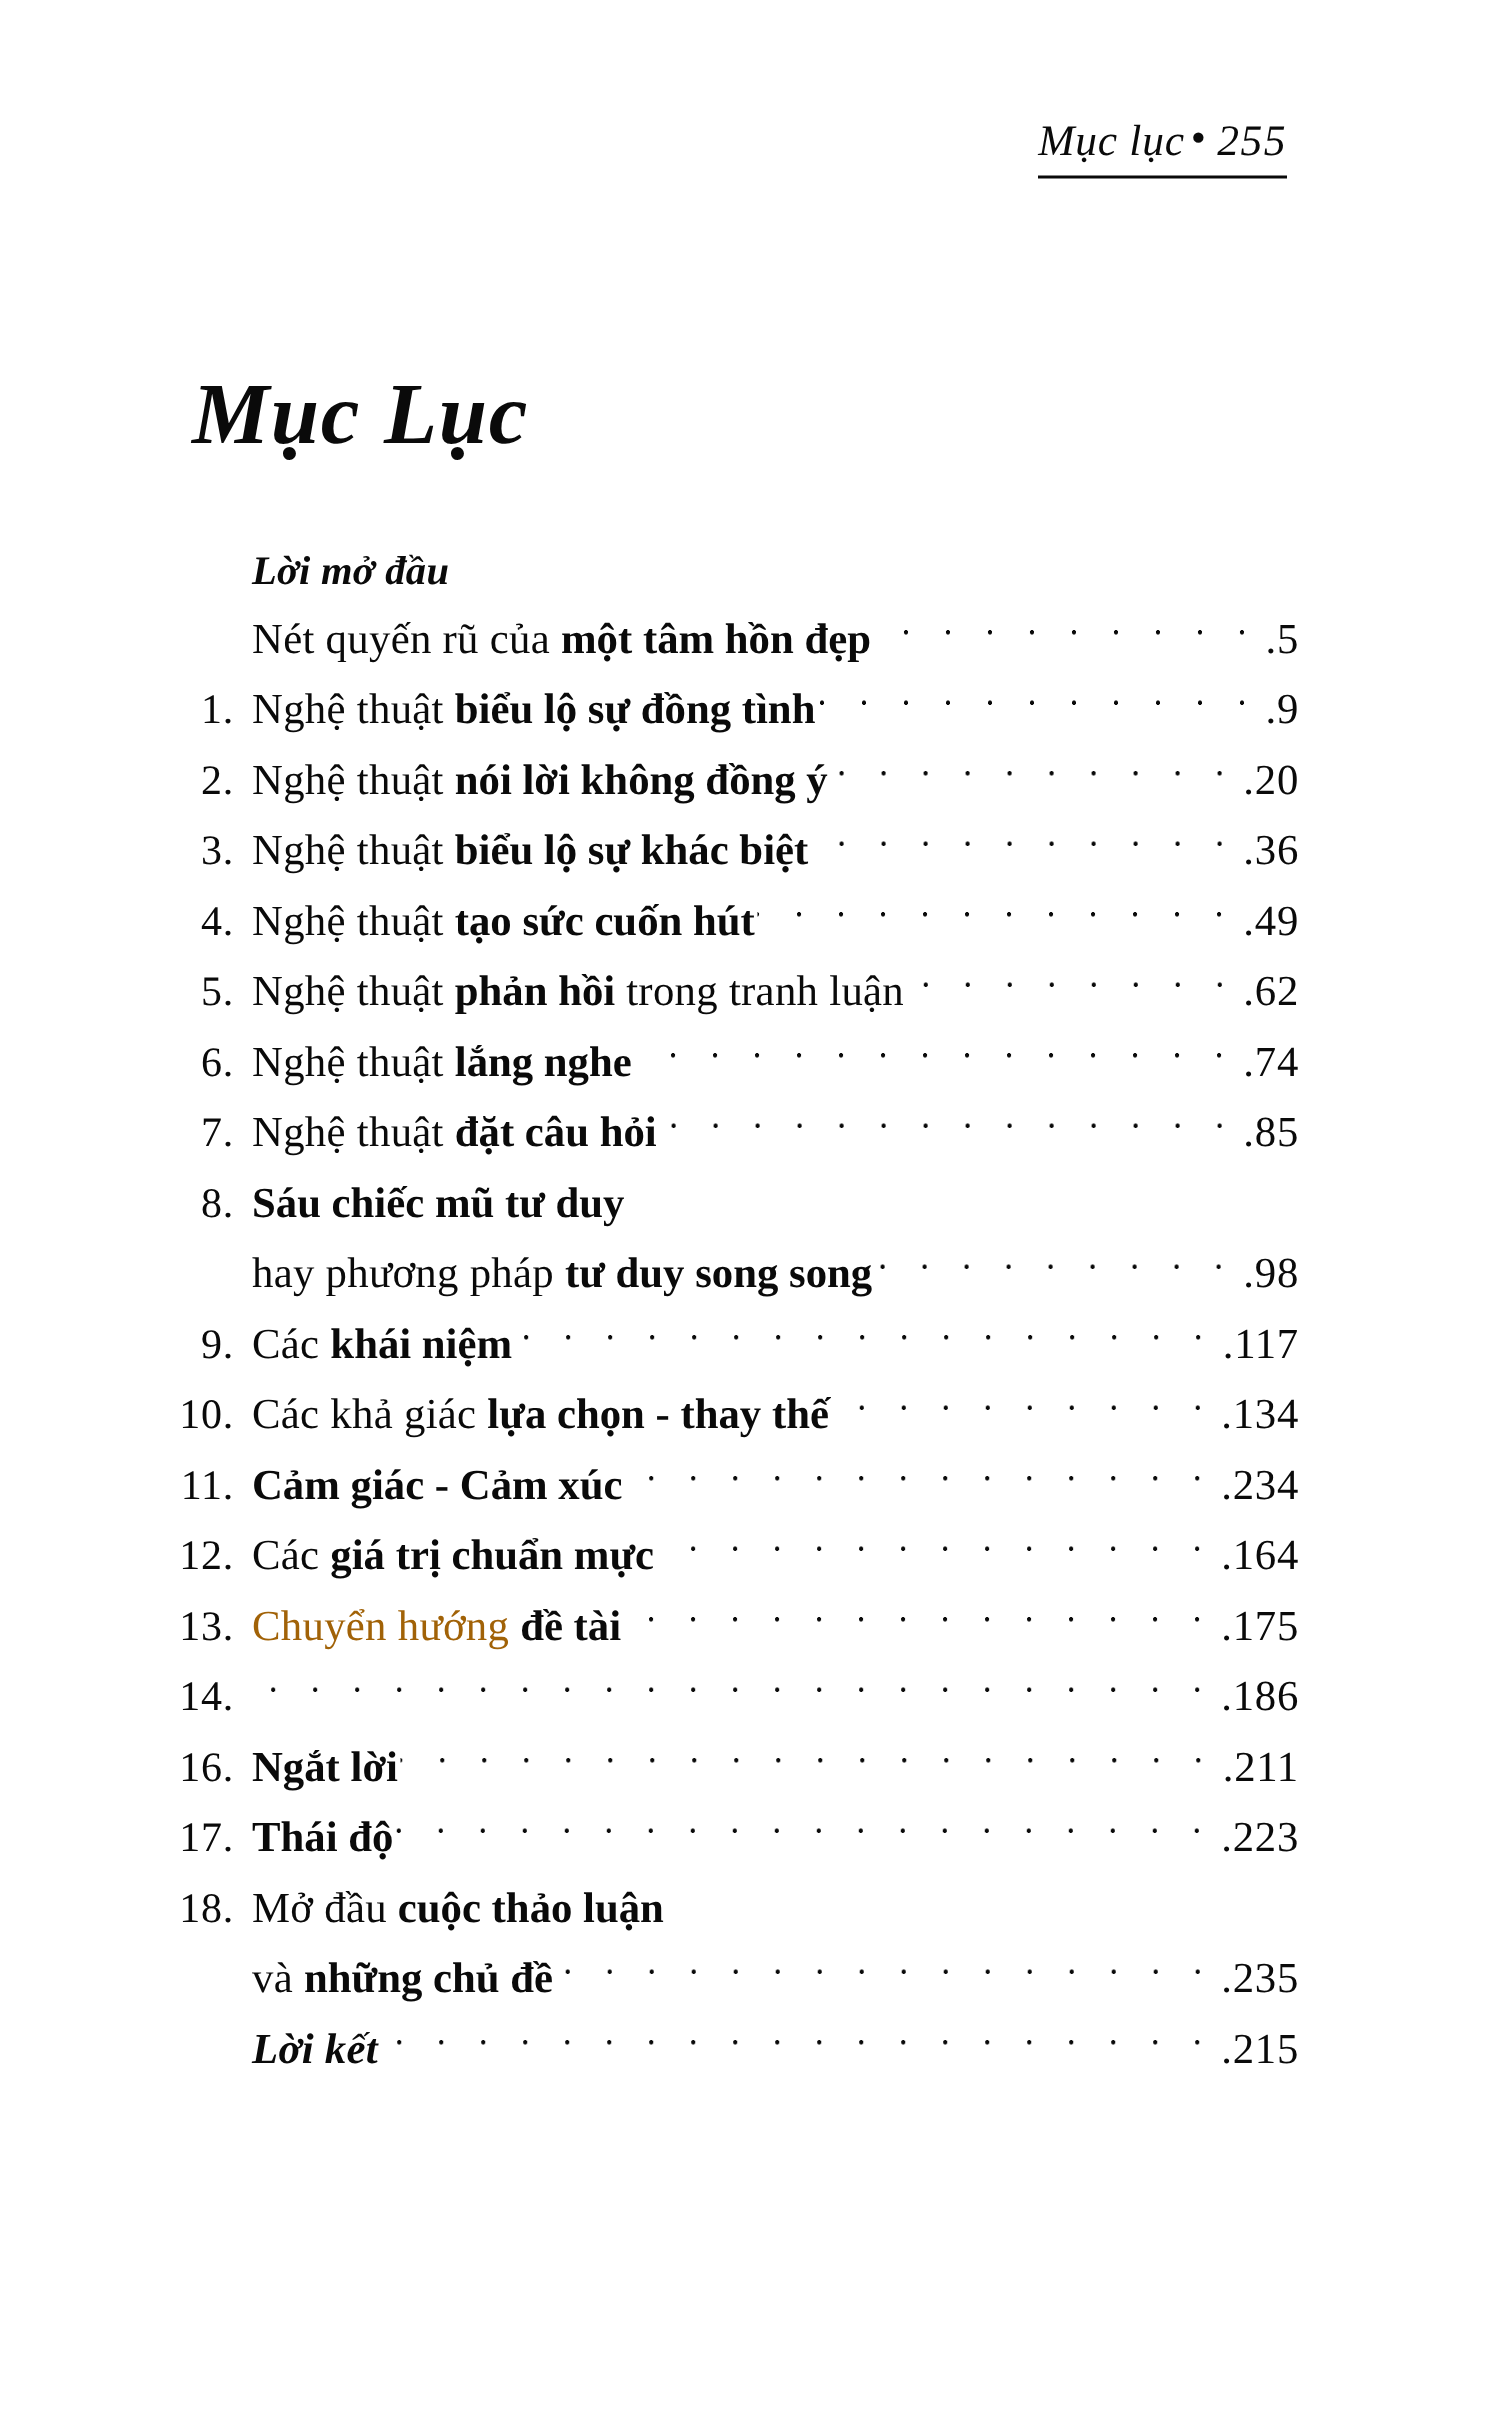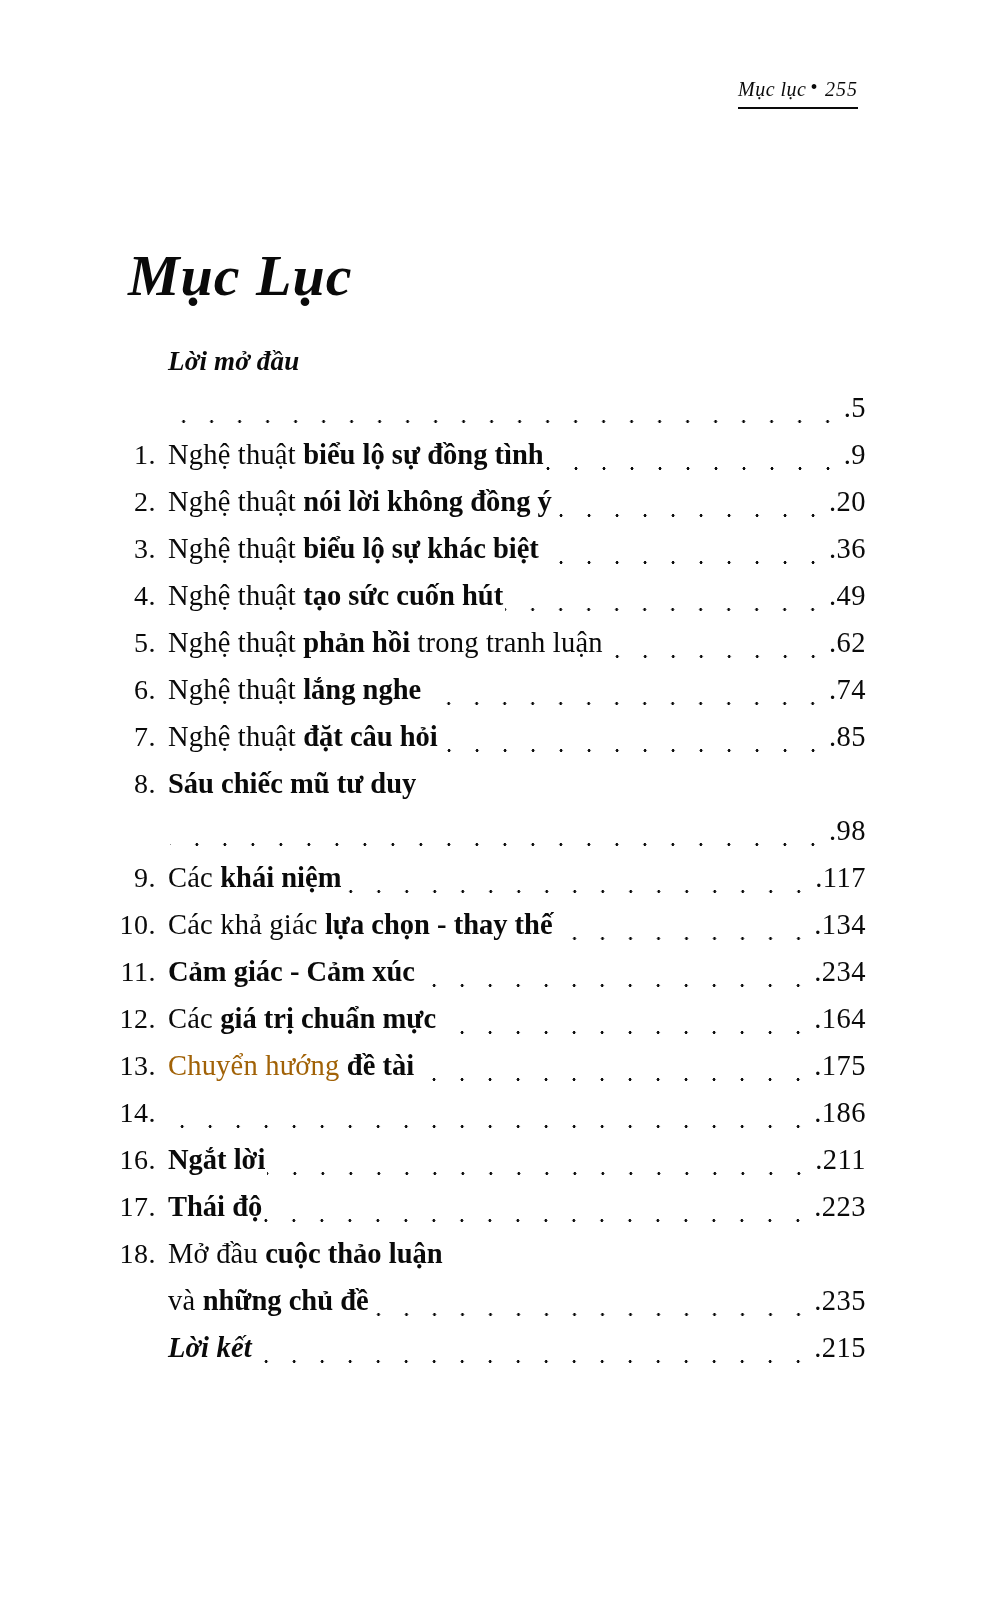--- a/index.html
+++ b/index.html
@@ -19,21 +19,21 @@
   
   .running-head {
     position: absolute;
     top: 78px;
     right: 142px;
     text-align: right;
   }
   .running-head-inner {
     display: inline-block;
     font-style: italic;
-    font-size: 20px;
+    font-size: 29px;
     letter-spacing: 0.5px;
     white-space: nowrap;
     padding-bottom: 6px;
     border-bottom: 2.5px solid #0a0a0a;
   }
   .rh-bullet {
     display: inline-block;
     margin: 0 7px 0 4px;
     font-style: normal;
     position: relative;
@@ -56,21 +56,21 @@
   
   .toc-list {
     position: absolute;
     top: 348px;
     left: 106px;
     width: 760px;
   }
 
   .toc-row {
     display: flex;
-    align-items: flex-start;
+    align-items: flex-end;
     font-size: 28.5px;
     line-height: 1;
     height: 47px;
   }
 
   .num {
     width: 62px;
     flex: 0 0 62px;
     text-align: right;
     padding-right: 12px;
@@ -142,20 +142,21 @@
 
 <h1 class="toc-title">Mục Lục</h1>
 
 <div class="toc-list" id="toc-list">
     <div class="toc-row section">
       <span class="num blank"></span>
       <span class="label"><span class="i">Lời mở đầu</span></span>
     </div>
     <div class="toc-row">
       <span class="num blank"></span>
+      <span class="label"><span>Nét quyến rũ của </span><span class="b">một tâm hồn đẹp</span></span>
       <span class="leader"></span>
       <span class="page">5</span>
     </div>
     <div class="toc-row">
       <span class="num">1.</span>
       <span class="label"><span>Nghệ thuật </span><span class="b">biểu lộ sự đồng tình</span></span>
       <span class="leader"></span>
       <span class="page">9</span>
     </div>
     <div class="toc-row">
@@ -193,20 +194,21 @@
       <span class="label"><span>Nghệ thuật </span><span class="b">đặt câu hỏi</span></span>
       <span class="leader"></span>
       <span class="page">85</span>
     </div>
     <div class="toc-row no-leader">
       <span class="num">8.</span>
       <span class="label"><span class="b">Sáu chiếc mũ tư duy</span></span>
     </div>
     <div class="toc-row">
       <span class="num blank"></span>
+      <span class="label"><span>hay phương pháp </span><span class="b">tư duy song song</span></span>
       <span class="leader"></span>
       <span class="page">98</span>
     </div>
     <div class="toc-row">
       <span class="num">9.</span>
       <span class="label"><span>Các </span><span class="b">khái niệm</span></span>
       <span class="leader"></span>
       <span class="page">117</span>
     </div>
     <div class="toc-row">

